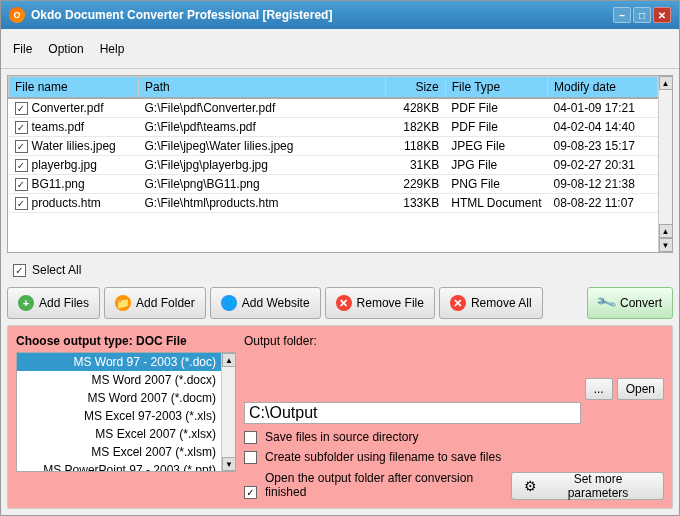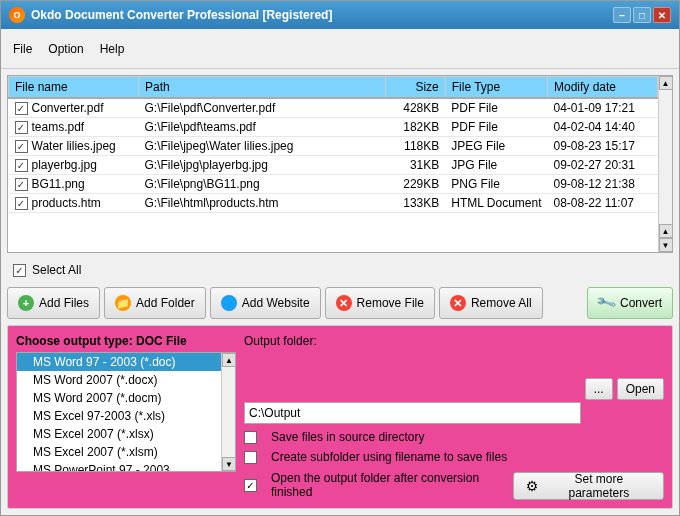--- a/index.html
+++ b/index.html
@@ -212,37 +212,38 @@
     }
     .btn-icon.green { background: #4caf50; color: white; }
     .btn-icon.orange { background: #ff9800; color: white; }
     .btn-icon.blue { background: #2196f3; color: white; }
     .btn-icon.red { background: #f44336; color: white; }
     .bottom-section {
       display: flex;
       gap: 8px;
       flex-shrink: 0;
       border: 1px solid #ccc;
-      background: #ec4899;
+      background: #fca5a5;
       padding: 8px;
       border-radius: 2px;
     }
     .output-type-section {
       flex: 0 0 220px;
       display: flex;
       flex-direction: column;
       gap: 4px;
     }
     .output-type-label {
       font-size: 12px;
     }
     .output-type-label span { font-weight: bold; }
     .listbox-item {
-      padding: 2px 16px;
-      cursor: pointer;
+      padding: 2px 5px;
+      cursor: pointer;
+      text-align: right;
     }
     .listbox-item.selected { background: #3399cc; color: white; }
     .listbox-wrapper {
       display: flex;
       border: 1px solid #aaa;
       height: 120px;
       background: white;
     }
     .listbox-inner {
       flex: 1;
@@ -264,37 +265,37 @@
     .output-folder-row {
       display: flex;
       align-items: center;
       gap: 4px;
     }
     .folder-input {
       flex: 1;
       height: 22px;
       border: 1px solid #aaa;
       padding: 2px 4px;
-      font-size: 12px;
+      font-size: 16px;
       background: white;
       margin-top: 48px;
     }
     .small-btn {
       height: 22px;
       padding: 0 8px;
       border: 1px solid #aaa;
       background: linear-gradient(to bottom, #f8f8f8, #e0e0e0);
       cursor: pointer;
       font-size: 12px;
       border-radius: 2px;
     }
     .checkbox-row {
       display: flex;
-      align-items: center;
-      gap: 14px;
+      align-items: flex-end;
+      gap: 8px;
       font-size: 12px;
     }
     .checkbox-normal {
       width: 13px;
       height: 13px;
       border: 1px solid #666;
       background: white;
       flex-shrink: 0;
       display: inline-flex;
       align-items: center;

